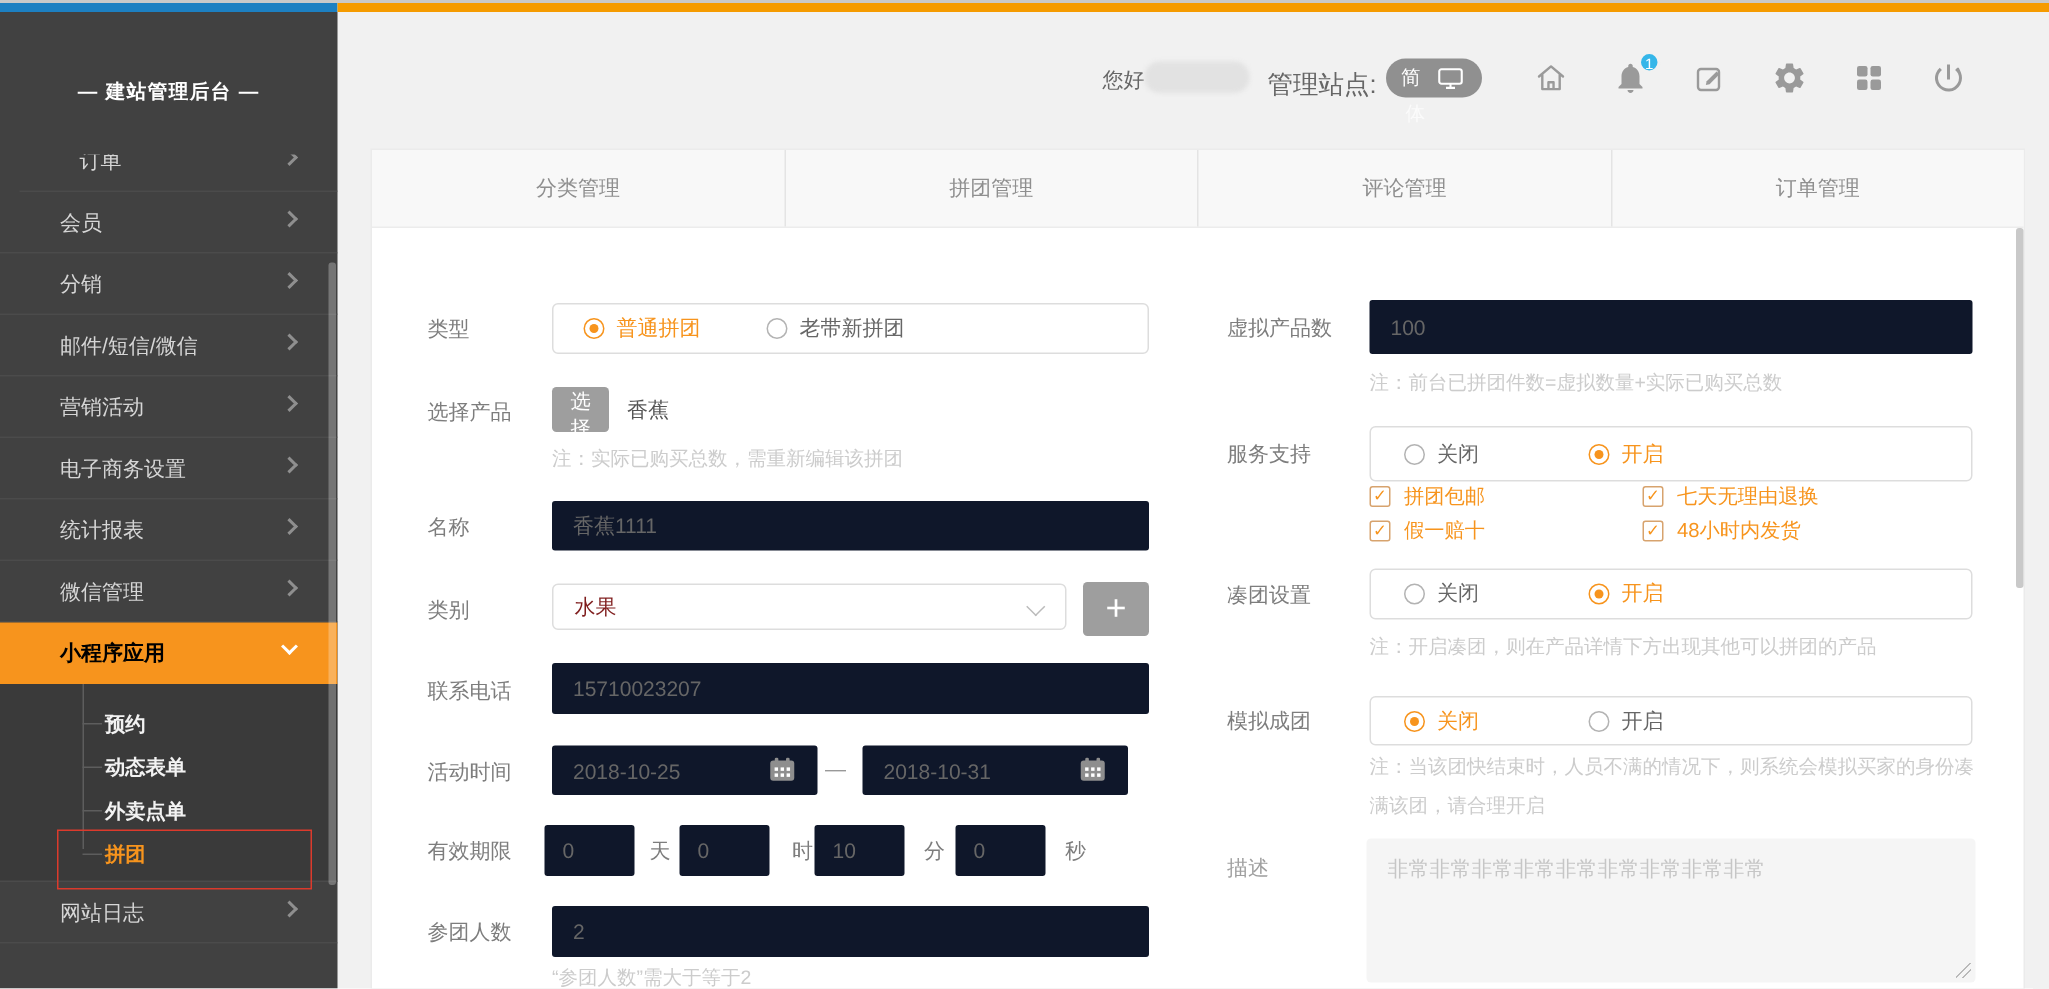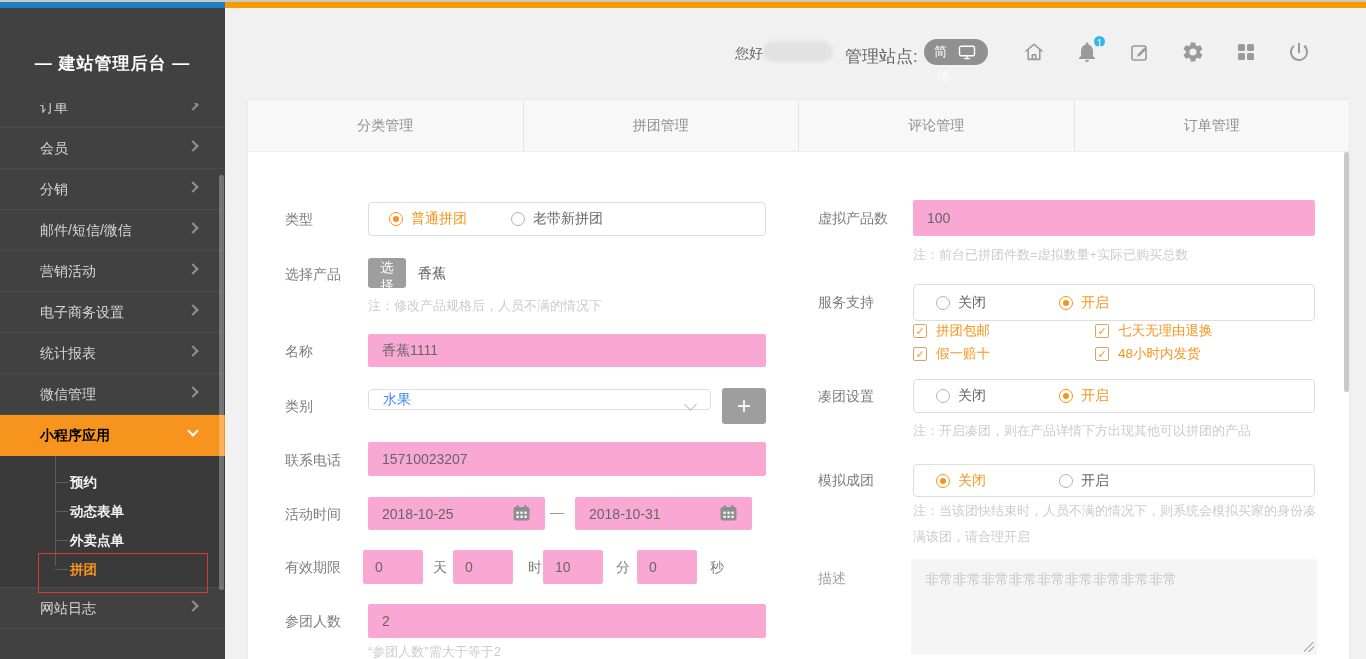--- a/index.html
+++ b/index.html
@@ -12,25 +12,25 @@
   .abs { position:absolute; }
 
   
   #hairline { left:0; top:0; width:1366px; height:2px; background:#c9c9c9; }
   #strip-blue { left:0; top:2px; width:225px; height:6px; background:#1d80c2; }
   #strip-orange { left:225px; top:2px; width:1141px; height:6px; background:#f59b00; }
 
   
   #sidebar { left:0; top:8px; width:225px; height:651px; background:#414141; }
   .side-title { position:absolute; top:44px; left:0; width:100%; text-align:center;
-    color:#fff; font-size:17px; font-weight:bold; letter-spacing:1px; }
+    color:#fff; font-size:13px; font-weight:bold; letter-spacing:1px; }
   #nav { position:absolute; top:95px; left:0; right:0; bottom:0; overflow:hidden; }
   .nav-item { height:41px; line-height:41px; padding-left:40px; color:#d6d6d6;
     font-size:14px; border-bottom:1px solid #4b4b4b; position:relative; cursor:pointer; }
-  .nav-item.first { margin-top:-16px; }
+  .nav-item.first { margin-top:-16px;margin-left:13px; }
   .chev { position:absolute; right:28px; top:50%; margin-top:-6px; width:8px; height:8px;
     border-top:2px solid #8f8f8f; border-right:2px solid #8f8f8f; transform:rotate(45deg); }
   .nav-item.active { background:#f7941d; color:#000000; border-bottom-color:#f7941d; font-weight:bold; }
   .nav-item.active .chev { border-color:#fff; transform:rotate(135deg); margin-top:-8px; }
   #submenu { position:relative; background:#3a3a3a; padding-top:12px; height:132px;
     border-bottom:1px solid #4b4b4b; }
   #submenu::before { content:""; position:absolute; left:55px; top:0; height:110px;
     width:1px; background:#5d5d5d; }
   .sub-item { height:29px; line-height:29px; padding-left:70px; color:#f2f2f2;
     font-size:13.5px; font-weight:bold; position:relative; cursor:pointer; }
@@ -62,21 +62,21 @@
     box-shadow:0 0 0 1px #ebebeb; }
   #tabs { display:flex; height:52px; background:#f8f8f8; border-bottom:1px solid #ececec; }
   .tab { flex:1; display:flex; align-items:center; justify-content:center; font-size:14px;
     color:#8f8f8f; border-right:1px solid #e4e4e4; cursor:pointer; }
   .tab:last-child { border-right:none; }
   #main-thumb { left:1344px; top:152px; width:5px; height:240px; background:#c9c9c9;
     border-radius:2px; z-index:7; }
 
   
   .flabel { position:absolute; font-size:14px; color:#7d7d7d; white-space:nowrap; }
-  .ginput { position:absolute; background:#f9a8d4; border:none; border-radius:2px;
+  .ginput { position:absolute; background:#0f172a; border:none; border-radius:2px;
     font-size:14px; color:#666; padding:0 14px; font-family:inherit; outline:none; }
   .bbox { position:absolute; background:#fff; border:1px solid #ddd; border-radius:4px;
     display:flex; align-items:center; }
   .radio { width:14px; height:14px; border:1px solid #b3b3b3; border-radius:50%;
     background:#fff; position:relative; flex:none; cursor:pointer; }
   .radio.on { border-color:#f7941d; }
   .radio.on::after { content:""; position:absolute; left:3px; top:3px; width:6px;
     height:6px; border-radius:50%; background:#f7941d; }
   .rlbl { font-size:14px; color:#666; margin-left:8px; cursor:pointer; }
   .rlbl.on { color:#f7941d; }
@@ -193,27 +193,27 @@
   <div class="bbox" style="left:120px; top:102px; width:398px; height:34px;">
     <span class="radio on" style="margin-left:20px;"></span>
     <span class="rlbl on">普通拼团</span>
     <span class="radio" style="margin-left:44px;"></span>
     <span class="rlbl">老带新拼团</span>
   </div>
 
   <div class="flabel" style="left:37px; top:166px;font-family:Liberation Serif, serif;">选择产品</div>
   <button class="gray-btn" style="left:120px; top:158px; width:38px; height:30px; font-size:13.5px;">选择</button>
   <div class="flabel" style="left:170px; top:165px; color:#555;">香蕉</div>
-  <div class="note" style="left:120px; top:197px;">注：修改产品规格后，人员不满的情况下</div>
+  <div class="note" style="left:120px; top:197px;">注：实际已购买总数，需重新编辑该拼团</div>
 
   <div class="flabel" style="left:37px; top:243px;">名称</div>
   <input class="ginput" style="left: 120px; top: 234px; width: 398px; height: 33px;" value="香蕉1111">
 
   <div class="flabel" style="left:37px; top:298px;text-align:right;">类别</div>
-  <div class="bbox" style="left:120px; top:289px; width:343px; height:21px; padding-left:14px; font-size:14px; color:#3b82f6;">
+  <div class="bbox" style="left:120px; top:289px; width:343px; height:31px; padding-left:14px; font-size:14px; color:#7f1d1d;">
     <span>水果</span>
   </div>
   <span class="caret" style="left:438px; top:300px;"></span>
   <button class="gray-btn" style="left:474px; top:288px; width:44px; height:36px; font-size:24px; line-height:30px;">+</button>
 
   <div class="flabel" style="left:37px; top:352px;">联系电话</div>
   <input class="ginput" style="left: 120px; top: 342px; width: 398px; height: 34px;" value="15710023207">
 
   <div class="flabel" style="left:37px; top:406px;">活动时间</div>
   <input class="ginput" style="left: 120px; top: 397px; width: 177px; height: 33px;" value="2018-10-25">

